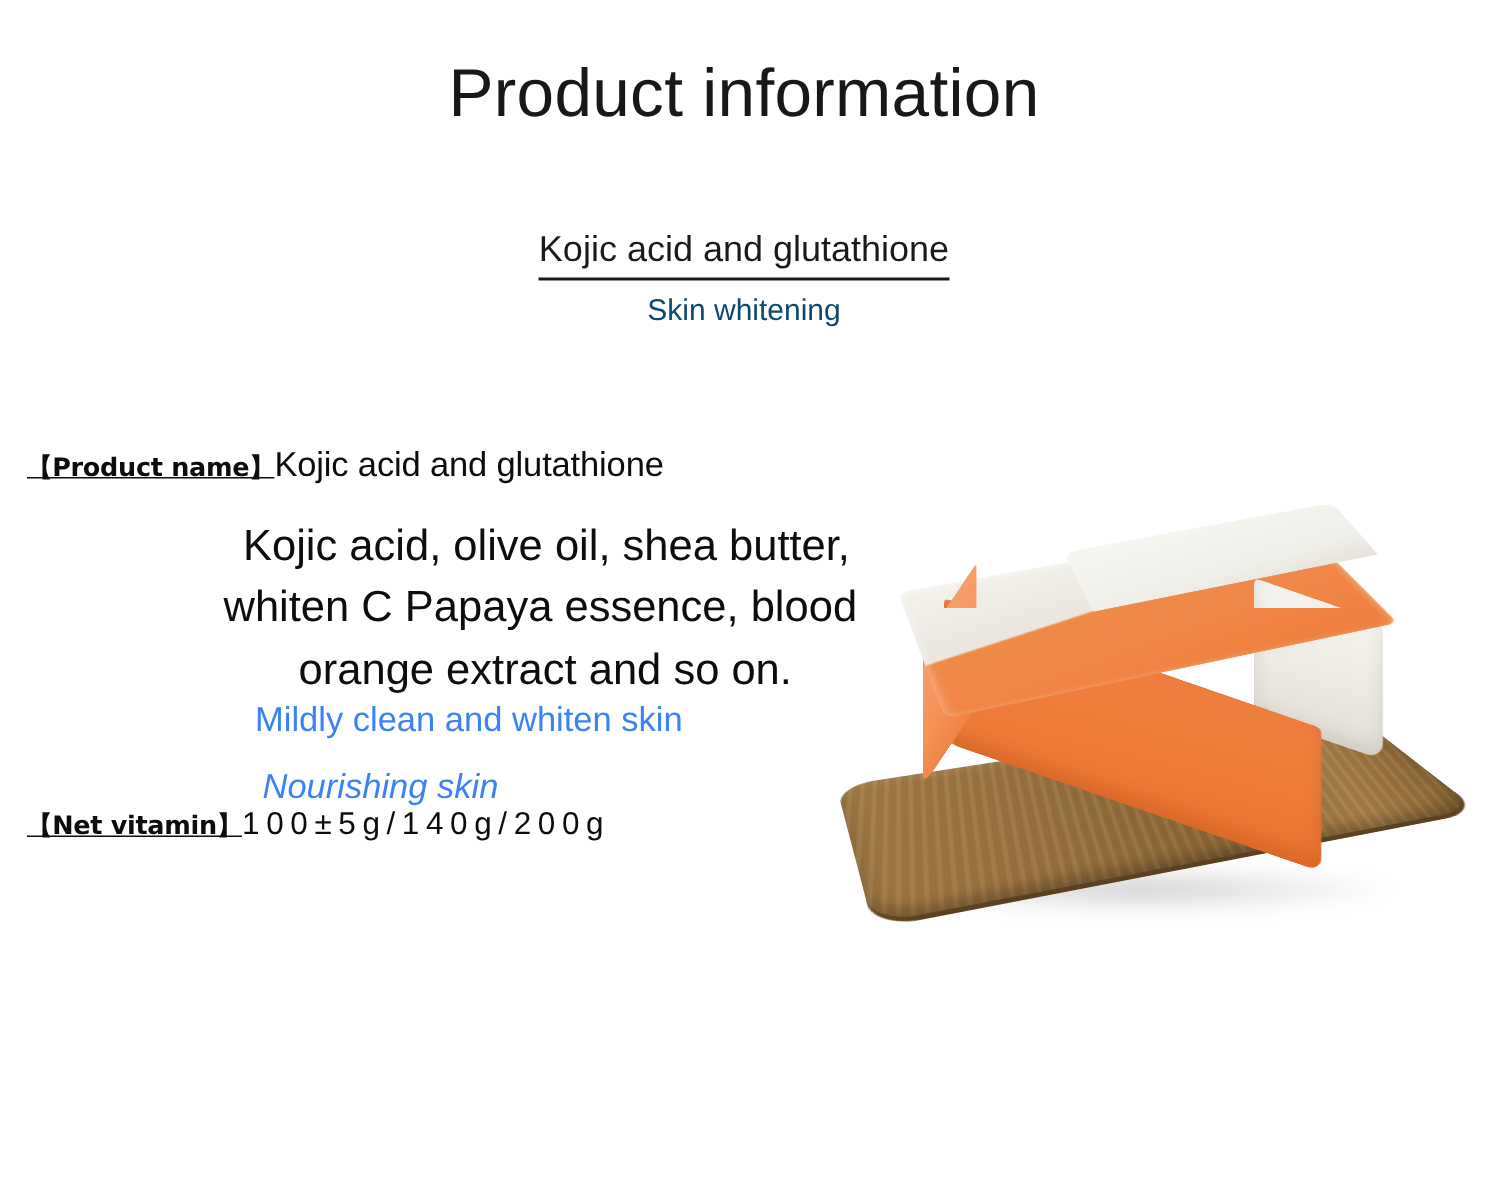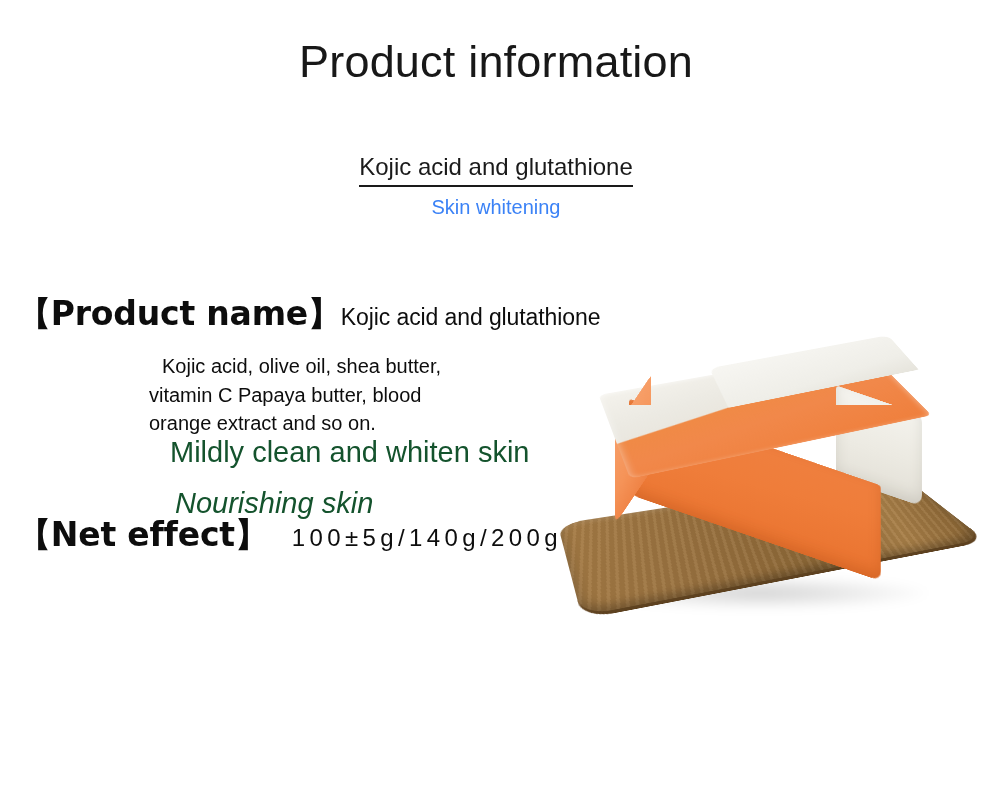--- a/index.html
+++ b/index.html
@@ -50,21 +50,21 @@
     color: #1a1a1a;
     border-bottom: 2px solid #1a1a1a;
     padding-bottom: 4px;
     line-height: 1.12;
     white-space: nowrap;
   }
   .subtitle-sub {
     margin-top: 9px;
     font-size: 20px;
     font-weight: 400;
-    color: #3b82f6;
+    color: #0c4a6e;
     white-space: nowrap;
   }
 
   
   .specs {
     position: absolute;
     left: 18px;
     top: 297px;
     width: 560px;
   }
@@ -74,54 +74,54 @@
     color: #0d0d0d;
     white-space: nowrap;
   }
   .spec-label {
     font-weight: 400;
     letter-spacing: -0.2px;
   }
   .bracket {
     font-family: "DejaVu Sans", sans-serif;
     font-weight: 700;
-    font-size: 33px;
+    font-size: 17px;
+    text-decoration: underline;
   }
   .spec-value-inline {
     font-size: 23px;
     letter-spacing: -0.1px;
   }
 
   .row-product-name { margin-bottom: 22px; }
   .row-core-label   { margin-bottom: 8px; }
   .row-effect-label { margin-top: 24px; margin-bottom: 8px; }
   .row-skin-type    { margin-top: 26px; margin-bottom: 22px; }
   .row-net-weight   { }
 
   .indent-block {
-    font-size: 20px;
+    font-size: 29px;
     line-height: 1.43;
     color: #0d0d0d;
   }
   .ind-1 { padding-left: 144px; white-space: nowrap; }
   .ind-2 { padding-left: 131px; white-space: nowrap; }
-  .ind-3 { padding-left: 131px; white-space: nowrap; }
+  .ind-3 { padding-left: 131px; white-space: nowrap; text-align: center; }
 
   .effect-block {
-    font-size: 29px;
+    font-size: 23px;
     line-height: 1.0;
-    color: #14532d;
+    color: #3b82f6;
   }
   .eff-1 { padding-left: 152px; white-space: nowrap; margin-bottom: 22px; }
   .eff-2 { padding-left: 157px; white-space: nowrap; font-style: italic; }
 
   .netweight-value {
-    font-size: 24px;
+    font-size: 21px;
     letter-spacing: 4.4px;
-    margin-left: 24px;
   }
 
   
   .photo {
     position: absolute;
     left: 560px;
     top: 318px;
     width: 432px;
     height: 325px;
   }
@@ -260,32 +260,32 @@
   </div>
 
   <div class="specs">
 
     <div class="spec-line row-product-name">
       <span class="spec-label bracket">【Product name】</span><span class="spec-value-inline">Kojic acid and glutathione</span>
     </div>
 
     <div class="indent-block">
       <div class="ind-1">Kojic acid, olive oil, shea butter,</div>
-      <div class="ind-2">vitamin C Papaya butter, blood</div>
+      <div class="ind-2">whiten C Papaya essence, blood</div>
       <div class="ind-3">orange extract and so on.</div>
     </div>
 
     <div class="effect-block">
       <div class="eff-1">Mildly clean and whiten skin</div>
       <div class="eff-2">Nourishing skin</div>
     </div>
 
 
     <div class="spec-line row-net-weight">
-      <span class="spec-label bracket">【Net effect】</span><span class="netweight-value">100±5g/140g/200g</span>
+      <span class="spec-label bracket">【Net vitamin】</span><span class="netweight-value">100±5g/140g/200g</span>
     </div>
 
   </div>
 
   <div class="photo">
     <div class="shadow"></div>
     <div class="dish">
       <div class="dish-side"></div>
       <div class="dish-top"></div>
     </div>

